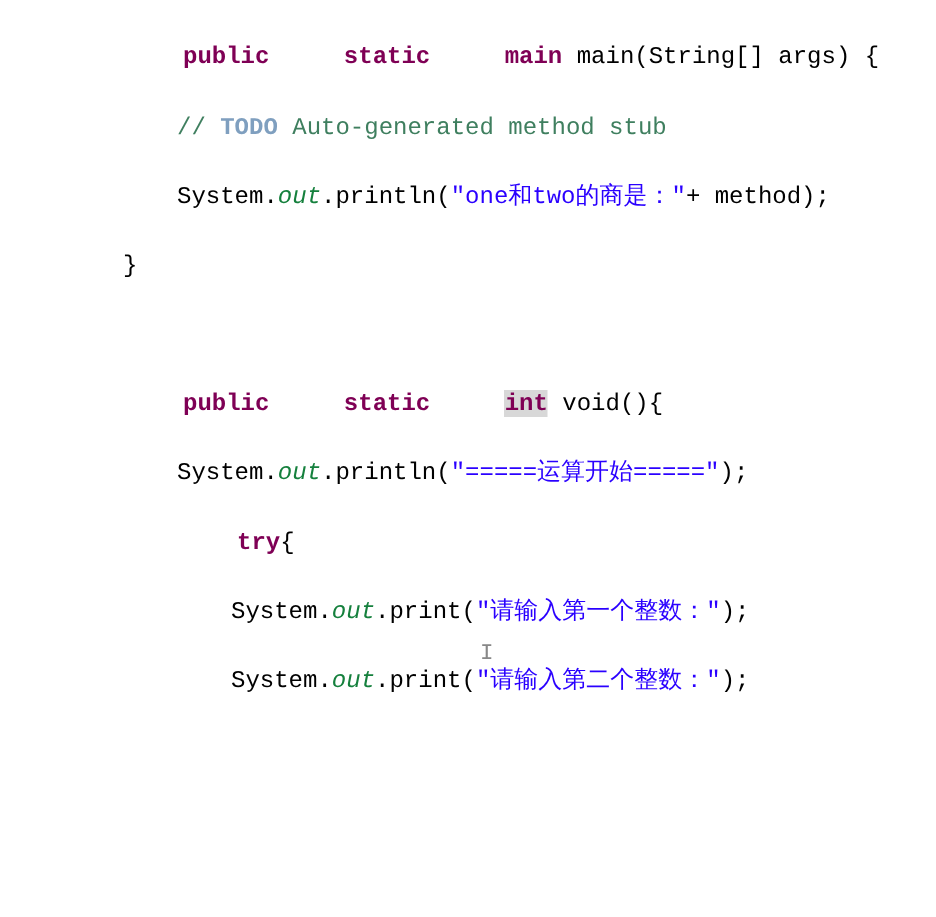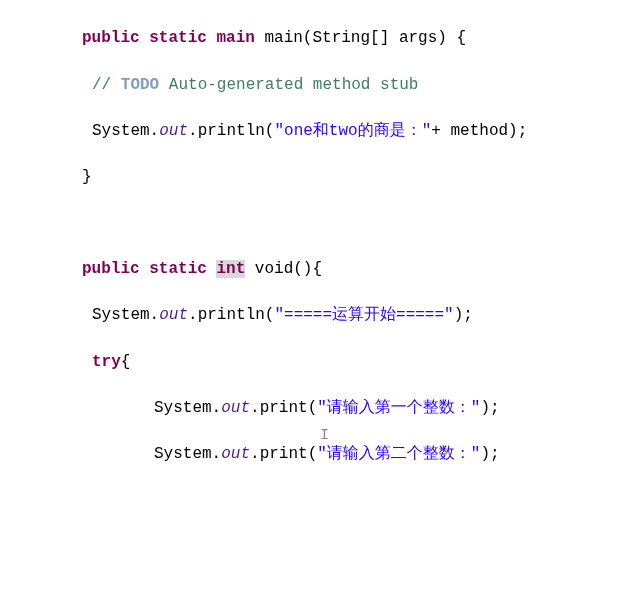--- a/index.html
+++ b/index.html
@@ -19,28 +19,28 @@
   }
   .code-area {
     white-space: pre;
     position: relative;
   }
   .line {
     padding-left: 44px;
     position: relative;
   }
   .line.i2 { padding-left: 82px; }
-  .line.i3 { padding-left: 92px; font-family: Liberation Mono, monospace; }
+  .line.i3 { padding-left: 118px; font-family: Liberation Mono, monospace; }
   .line.i4 { padding-left: 154px; }
 
-  .kw { color: #7f0055; font-weight: bold; }
+  .kw { color: #7f0055; font-weight: bold; margin-left: 40px; }
   .cm { color: #3f7f5f; }
   .todo { color: #7f9fbf; font-weight: bold; }
   .str { color: #2a00ff; }
-  .fld { color: #4c1d95; font-style: italic; }
+  .fld { color: #15803d; font-style: italic; }
   .plain { color: #000000; text-align: right; }
 
   .hl-int { background: #d8d8d8; }
   .cursor-mark {
     position:absolute;
     color:#888;
     font-size:15px;
     top: 425px;
     left: 320px;
   }

